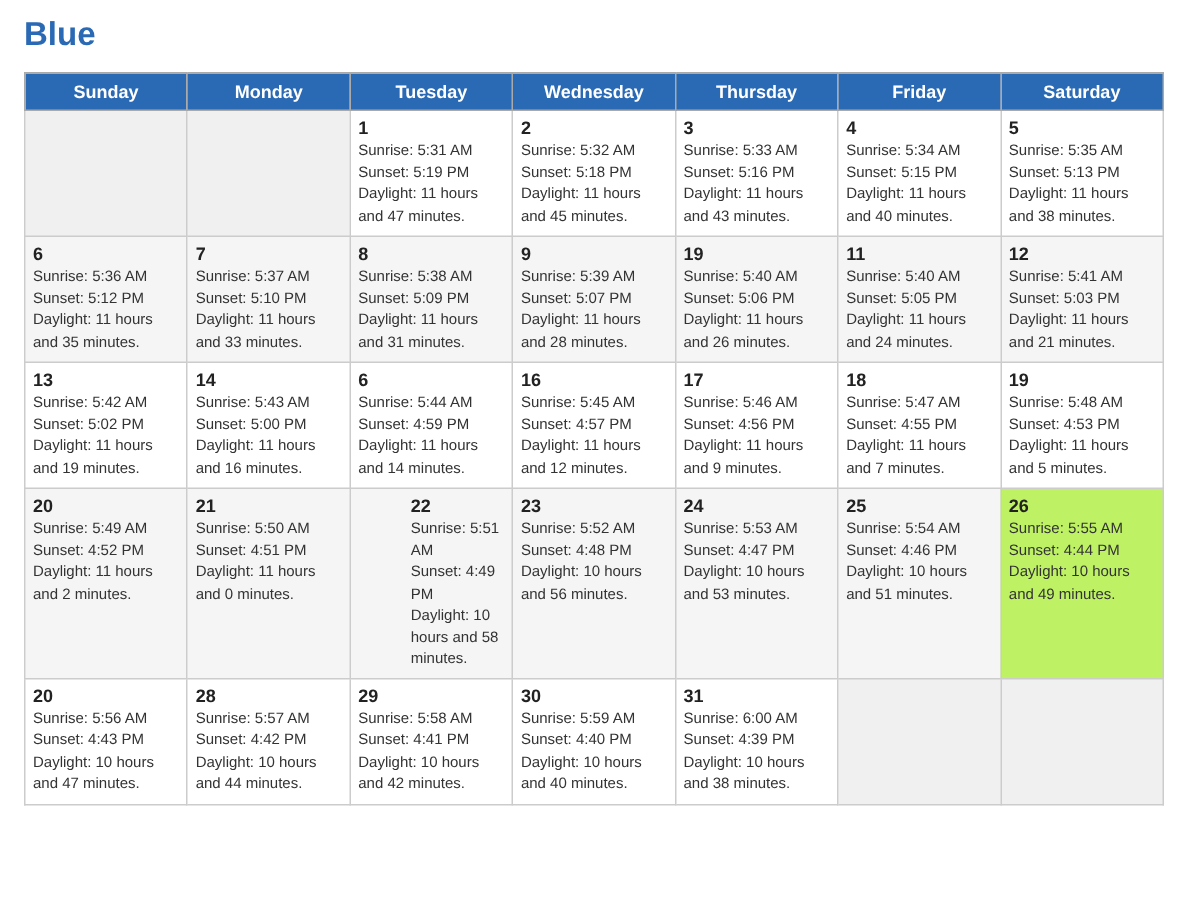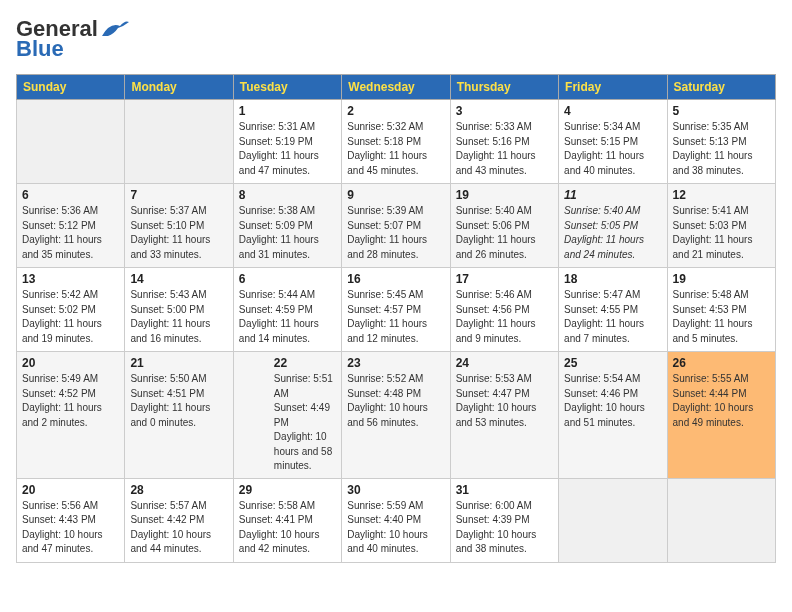--- a/index.html
+++ b/index.html
@@ -33,22 +33,22 @@
       font-size: 14px;
       color: #555;
     }
     .calendar {
       width: 100%;
       border-collapse: collapse;
       font-size: 10.5px;
     }
     .calendar th {
       background: #2a6ab5;
-      color: #fde047;
-      text-align: left;
+      color: #ffffff;
+      text-align: center;
       padding: 5px 6px;
       font-size: 12px;
       border: 1px solid #aaa;
     }
     .calendar td {
       vertical-align: top;
       padding: 4px 5px;
       border: 1px solid #ccc;
       width: calc(100% / 7);
       height: 84px;
@@ -72,26 +72,20 @@
       font-size: 10px;
       line-height: 1.45;
     }
     .empty { background: #f0f0f0 !important; }
   </style>
 </head>
 <body>
 
 <div class="header">
   <div class="logo">
-    <div style="display:flex;align-items:center;">
-      <span style="font-size:22px;font-weight:bold;color:#333;">General</span>
-      <svg width="30" height="22" viewBox="0 0 30 22" style="margin-left:2px;">
-        <path d="M2 18 Q10 4 20 8 Q25 2 29 4 Q24 8 18 10 Q14 16 8 18 Z" fill="#2a6ab5"></path>
-      </svg>
-    </div>
     <span style="font-size:22px;font-weight:bold;color:#2a6ab5;margin-top:-6px;display:block;">Blue</span>
   </div>
   <div class="title-block">
     <div class="month-title"></div>
     <div class="location"></div>
   </div>
 </div>
 
 <table class="calendar" id="calendar-table">
   <thead>
@@ -144,21 +138,21 @@
           <div class="day-info">Sunrise: 5:38 AM<br>Sunset: 5:09 PM<br>Daylight: 11 hours and 31 minutes.</div>
         </td>
         <td style="background: rgb(245, 245, 245);">
           <span class="day-num">9</span>
           <div class="day-info">Sunrise: 5:39 AM<br>Sunset: 5:07 PM<br>Daylight: 11 hours and 28 minutes.</div>
         </td>
         <td style="background: rgb(245, 245, 245);">
           <span class="day-num">19</span>
           <div class="day-info">Sunrise: 5:40 AM<br>Sunset: 5:06 PM<br>Daylight: 11 hours and 26 minutes.</div>
         </td>
-        <td style="background: rgb(245, 245, 245); font-style: italic;">
+        <td style="background: rgb(245, 245, 245);">
           <span class="day-num">11</span>
           <div class="day-info">Sunrise: 5:40 AM<br>Sunset: 5:05 PM<br>Daylight: 11 hours and 24 minutes.</div>
         </td>
         <td style="background: rgb(245, 245, 245);">
           <span class="day-num">12</span>
           <div class="day-info">Sunrise: 5:41 AM<br>Sunset: 5:03 PM<br>Daylight: 11 hours and 21 minutes.</div>
         </td>
       </tr>
       <tr>
         <td style="background: rgb(255, 255, 255);">
@@ -208,21 +202,21 @@
           <div class="day-info">Sunrise: 5:52 AM<br>Sunset: 4:48 PM<br>Daylight: 10 hours and 56 minutes.</div>
         </td>
         <td style="background: rgb(245, 245, 245);">
           <span class="day-num">24</span>
           <div class="day-info">Sunrise: 5:53 AM<br>Sunset: 4:47 PM<br>Daylight: 10 hours and 53 minutes.</div>
         </td>
         <td style="background: rgb(245, 245, 245);">
           <span class="day-num">25</span>
           <div class="day-info">Sunrise: 5:54 AM<br>Sunset: 4:46 PM<br>Daylight: 10 hours and 51 minutes.</div>
         </td>
-        <td style="background: #fdba74;">
+        <td style="background: #bef264;">
           <span class="day-num">26</span>
           <div class="day-info">Sunrise: 5:55 AM<br>Sunset: 4:44 PM<br>Daylight: 10 hours and 49 minutes.</div>
         </td>
       </tr>
       <tr>
         <td style="background: rgb(255, 255, 255);">
           <span class="day-num">20</span>
           <div class="day-info">Sunrise: 5:56 AM<br>Sunset: 4:43 PM<br>Daylight: 10 hours and 47 minutes.</div>
         </td>
         <td style="background: rgb(255, 255, 255);">

